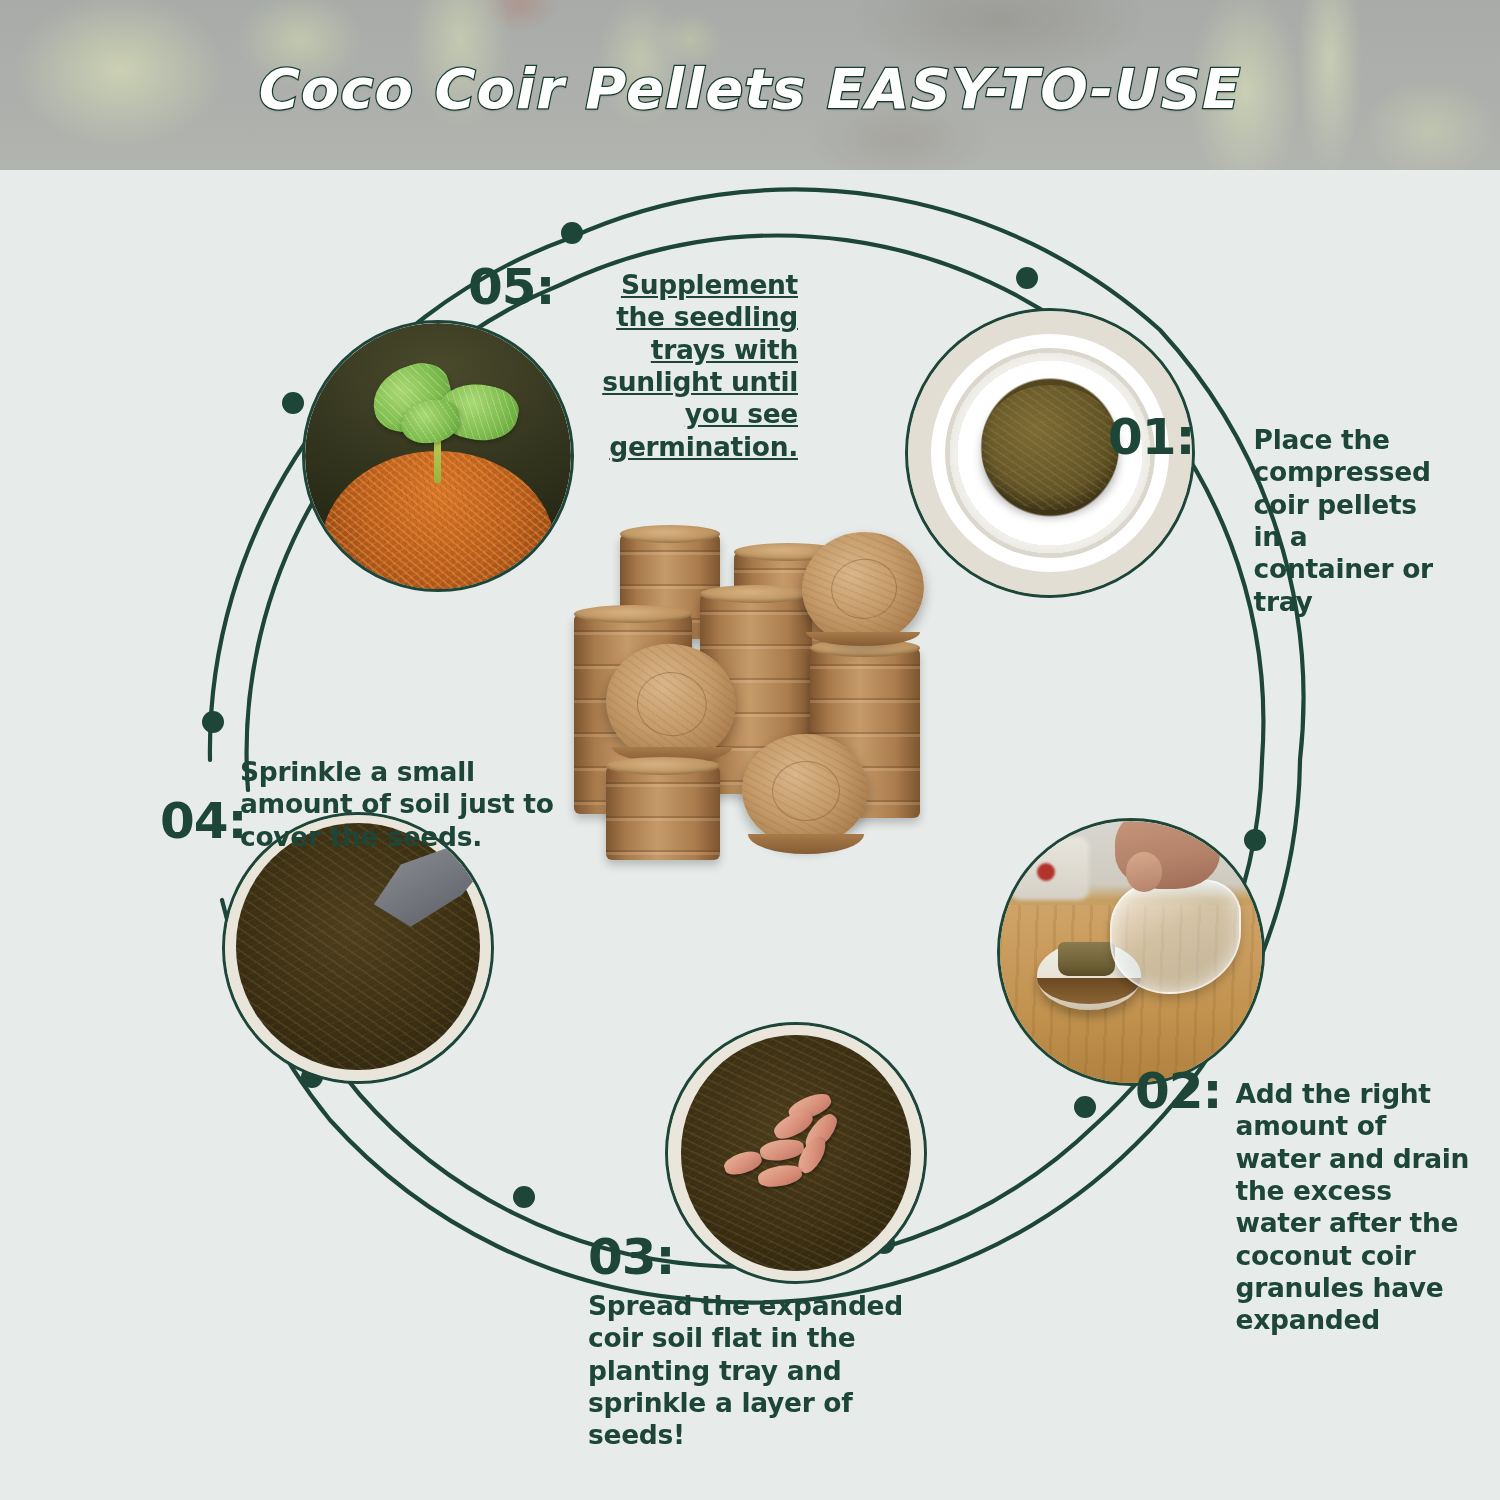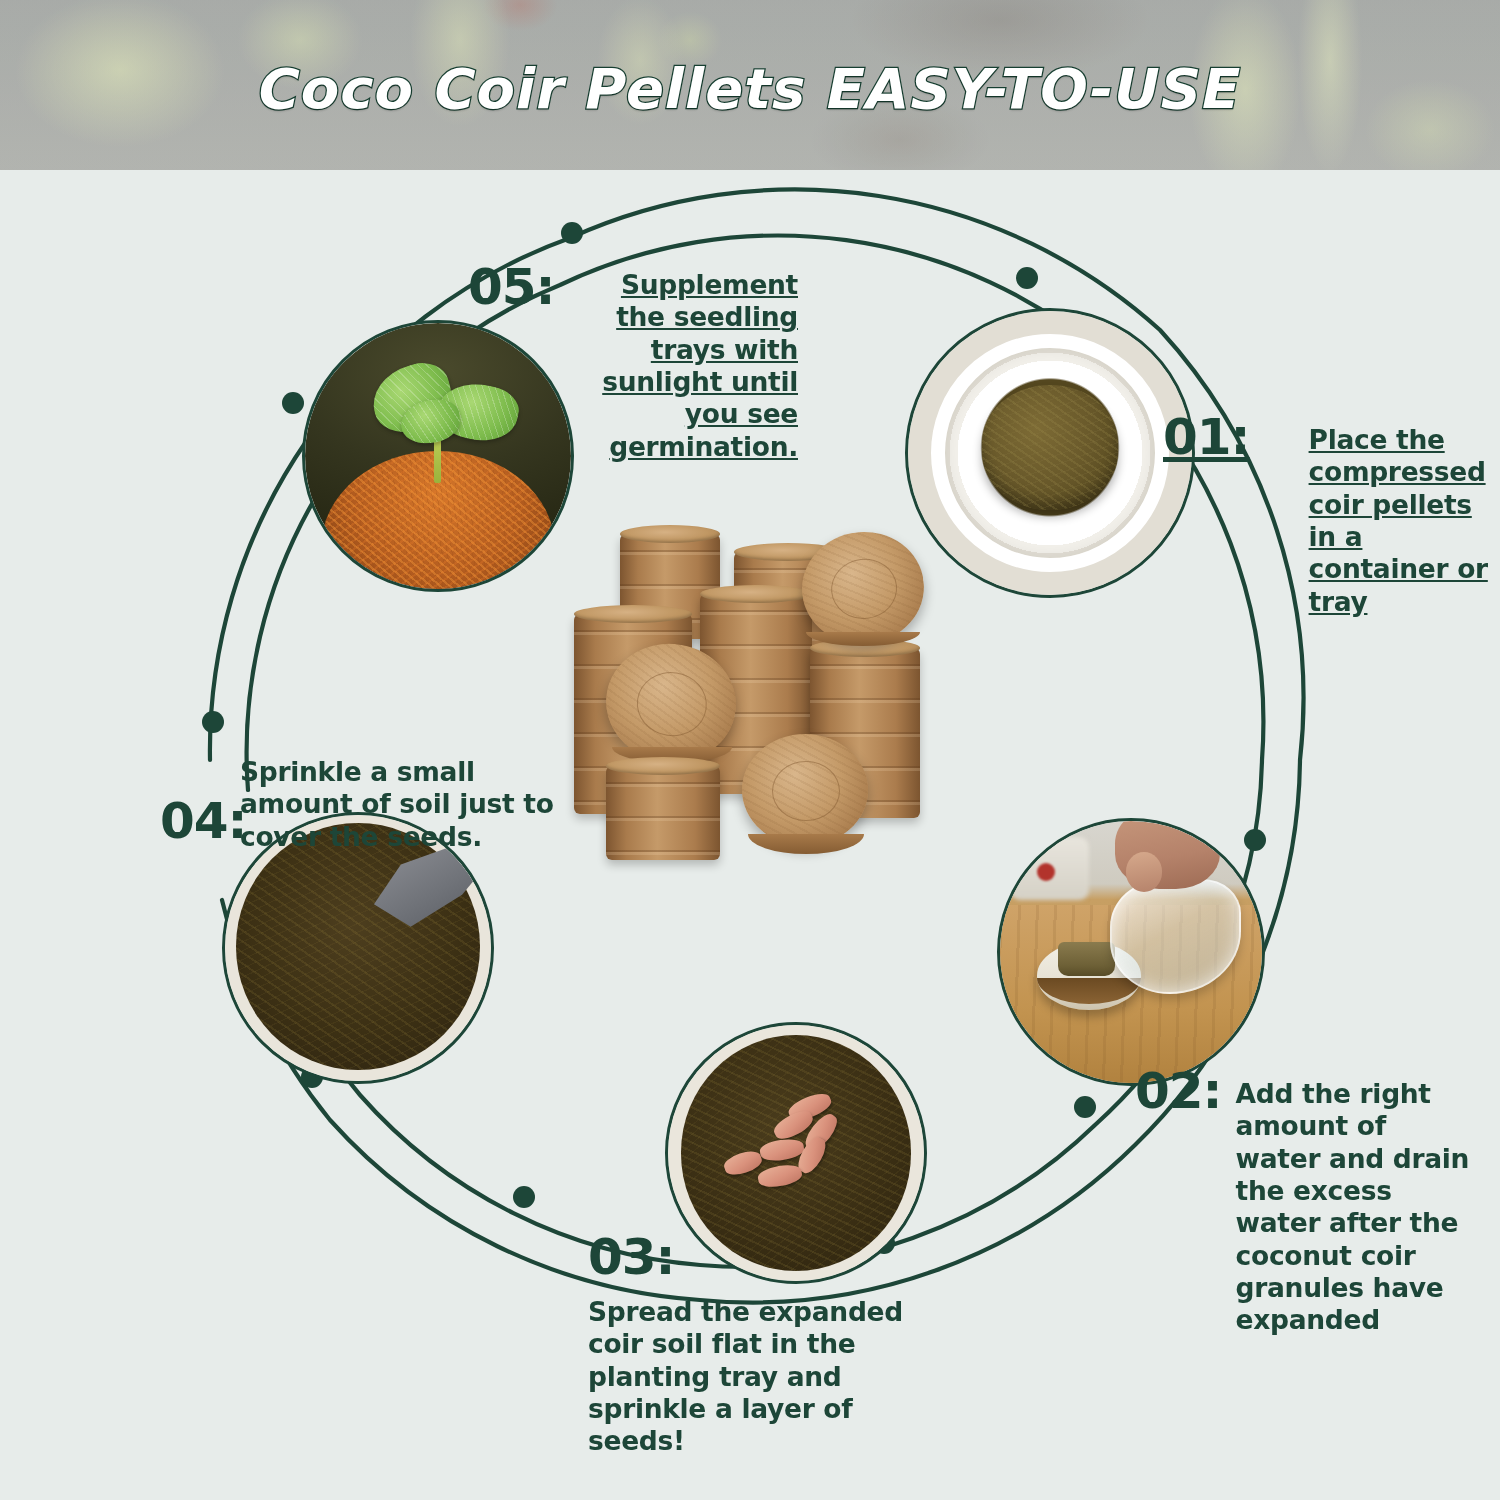--- a/index.html
+++ b/index.html
@@ -311,30 +311,30 @@
     color: #1d4638;
     line-height: 1;
   }
   .step-body {
     font-size: 26.5px;
     line-height: 1.22;
     letter-spacing: -0.3px;
     color: #1d4638;
   }
 
-  #step-01 { left: 1163px; top: 412px; width: 330px; text-decoration: underline; }
+  #step-01 { left: 1108px; top: 412px; width: 330px; }
   #step-01 .row { display: flex; align-items: flex-start; gap: 14px; }
   #step-01 .step-body { margin-top: 12px; margin-left: 45px; }
 
   #step-02 { left: 1135px; top: 1066px; width: 340px; }
   #step-02 .row { display: flex; align-items: flex-start; gap: 14px; }
   #step-02 .step-body { margin-top: 12px; }
 
   #step-03 { left: 588px; top: 1232px; width: 320px; }
-  #step-03 .step-num { margin-bottom: 14px; }
+  #step-03 .step-num { margin-bottom: 8px; }
 
   #step-04 { left: 160px; top: 718px; width: 400px; }
   #step-04 .step-body { position: absolute; left: 80px; top: 6px; width: 320px; margin-top: 32px; }
   #step-04 .step-num { position: absolute; left: 0px; top: 78px; }
 
   #step-05 { left: 468px; top: 262px; width: 330px; text-align: right; }
   #step-05 .row { display: flex; align-items: flex-start; gap: 14px; justify-content: flex-start; }
   #step-05 .step-body { margin-top: 7px; text-align: right; text-decoration: underline; }
 </style>
 </head>

